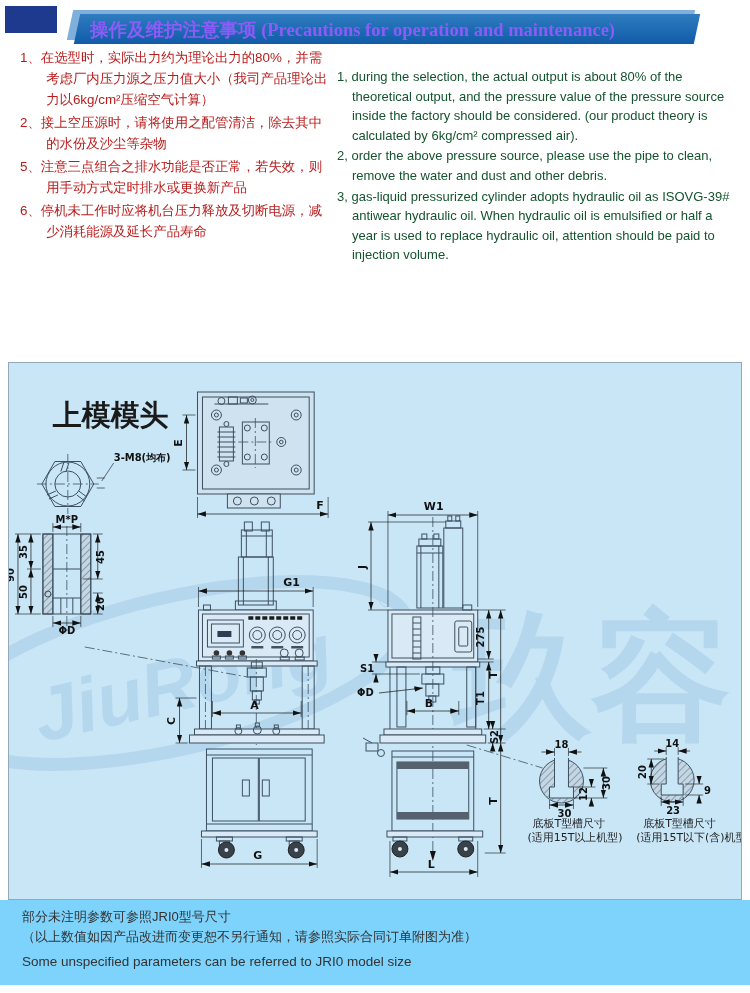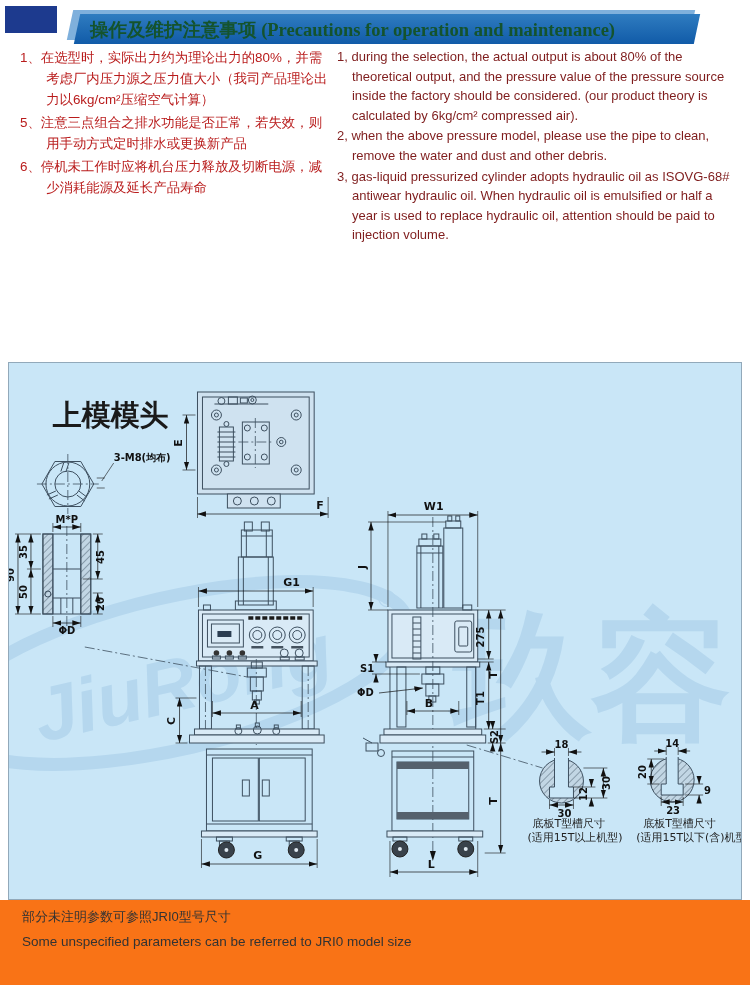--- a/index.html
+++ b/index.html
@@ -3,34 +3,34 @@
 <meta charset="utf-8">
 <style>
   html,body{margin:0;padding:0;background:#fff;}
   .page{position:relative;width:750px;height:993px;background:#ffffff;overflow:hidden;
         font-family:"Liberation Sans","DejaVu Sans",sans-serif;}
   
   .navy-block{position:absolute;left:5px;top:6px;width:52px;height:27px;background:#1d3a8e;}
   .banner-shadow{position:absolute;left:70px;top:10px;width:622px;height:30px;background:#7fb0dc;transform:skewX(-12deg);}
   .banner-bg{position:absolute;left:77px;top:14px;width:620px;height:30px;
              background:linear-gradient(#2f7cc0,#115ba8);transform:skewX(-12deg);}
-  .banner-text{position:absolute;left:90px;top:17px;width:640px;color:#14532d;
+  .banner-text{position:absolute;left:90px;top:17px;width:640px;color:#8b5cf6;
                font-family:"Liberation Serif","DejaVu Serif",serif;font-weight:bold;font-size:18.5px;white-space:nowrap;}
   
   .col{position:absolute;top:47px;color:#b91c1c;}
   .col.cn{left:20px;width:314px;font-size:13.4px;line-height:21px;}
-  .col.en{left:337px;width:403px;font-size:13px;line-height:19.6px;color:#7f1d1d;}
+  .col.en{left:337px;width:403px;font-size:13px;line-height:19.6px;color:#14532d;margin-top:20px;}
   .cn .item{padding-left:1.95em;text-indent:-1.95em;margin-bottom:2px;}
   .en .item{padding-left:1.15em;text-indent:-1.15em;margin-bottom:1px;}
   
   .diagram-panel{position:absolute;left:8px;top:362px;width:732px;height:536px;
                  background:#c9e6f7;border:1px solid #92a9ba;}
   .diagram-panel svg{display:block;width:100%;height:100%;}
   
-  .footer{position:absolute;left:0;top:900px;width:750px;height:85px;background:#f97316;
+  .footer{position:absolute;left:0;top:900px;width:750px;height:85px;background:#7dd3fc;
           padding:7px 0 0 22px;box-sizing:border-box;color:#333;}
   .footer .fcn{font-size:13px;line-height:20px;}
   .footer .fen{font-size:13.5px;line-height:19px;}
   .footer .gap{height:5px;}
   
   .ln{stroke:#3d4f5f;stroke-width:1;fill:none;}
   .fill1{fill:#d9eaf6;stroke:#3d4f5f;stroke-width:1;}
   .fill2{fill:#cfe2f0;stroke:#3d4f5f;stroke-width:1;}
   .darkband{fill:#55616d;stroke:none;}
   .wheel{fill:#39424b;stroke:#222;stroke-width:1;}
@@ -51,27 +51,28 @@
   <div class="navy-block"></div>
   <div class="banner-shadow"></div>
   <div class="banner-bg"></div>
   <div class="banner-text">
     <span>操作及维护注意事项</span>
     <span>(Precautions for operation and maintenance)</span>
   </div>
 
   <div class="col cn">
     <div class="item">1、在选型时，实际出力约为理论出力的80%，并需考虑厂内压力源之压力值大小（我司产品理论出力以6kg/cm²压缩空气计算）</div>
+    <div class="item">2、接上空压源时，请将使用之配管清洁，除去其中的水份及沙尘等杂物</div>
     <div class="item">5、注意三点组合之排水功能是否正常，若失效，则用手动方式定时排水或更换新产品</div>
     <div class="item">6、停机未工作时应将机台压力释放及切断电源，减少消耗能源及延长产品寿命</div>
   </div>
   <div class="col en">
     <div class="item">1, during the selection, the actual output is about 80% of the theoretical output, and the pressure value of the pressure source inside the factory should be considered. (our product theory is calculated by 6kg/cm² compressed air).</div>
-    <div class="item">2, when the above pressure model, please use the pipe to clean, remove the water and dust and other debris.</div>
-    <div class="item">3, gas-liquid pressurized cylinder adopts hydraulic oil as ISOVG-68# antiwear hydraulic oil. When hydraulic oil is emulsified or half a year is used to replace hydraulic oil, attention should be paid to injection volume.</div>
+    <div class="item">2, order the above pressure source, please use the pipe to clean, remove the water and dust and other debris.</div>
+    <div class="item">3, gas-liquid pressurized cylinder adopts hydraulic oil as ISOVG-39# antiwear hydraulic oil. When hydraulic oil is emulsified or half a year is used to replace hydraulic oil, attention should be paid to injection volume.</div>
   </div>
 
   <div class="diagram-panel">
   <svg viewBox="8 362 734 536" preserveAspectRatio="none">
     <defs>
       <marker id="ae" markerWidth="9" markerHeight="6" refX="8.5" refY="3" orient="auto" markerUnits="userSpaceOnUse">
             <path d="M0,0.3 L8.5,3 L0,5.7 Z" fill="#111"></path>
           </marker>
       <marker id="as" markerWidth="9" markerHeight="6" refX="0.5" refY="3" orient="auto" markerUnits="userSpaceOnUse">
             <path d="M9,0.3 L0.5,3 L9,5.7 Z" fill="#111"></path>
@@ -477,17 +478,18 @@
       <line x1="662" y1="801" x2="684" y2="801" class="dim" marker-start="url(#as)" marker-end="url(#ae)"></line>
       <text x="667" y="813" class="dts">23</text>
       <text x="644" y="826" class="cap">底板T型槽尺寸</text>
       <text x="637" y="840" class="cap">(适用15T以下(含)机型)</text>
     </g>
   </svg>
   </div>
 
   <div class="footer">
     <div class="fcn">部分未注明参数可参照JRI0型号尺寸</div>
+    <div class="fcn">（以上数值如因产品改进而变更恕不另行通知，请参照实际合同订单附图为准）</div>
     <div class="gap"></div>
     <div class="fen">Some unspecified parameters can be referred to JRI0 model size</div>
   </div>
 
 </div>
 
 </body></html>

